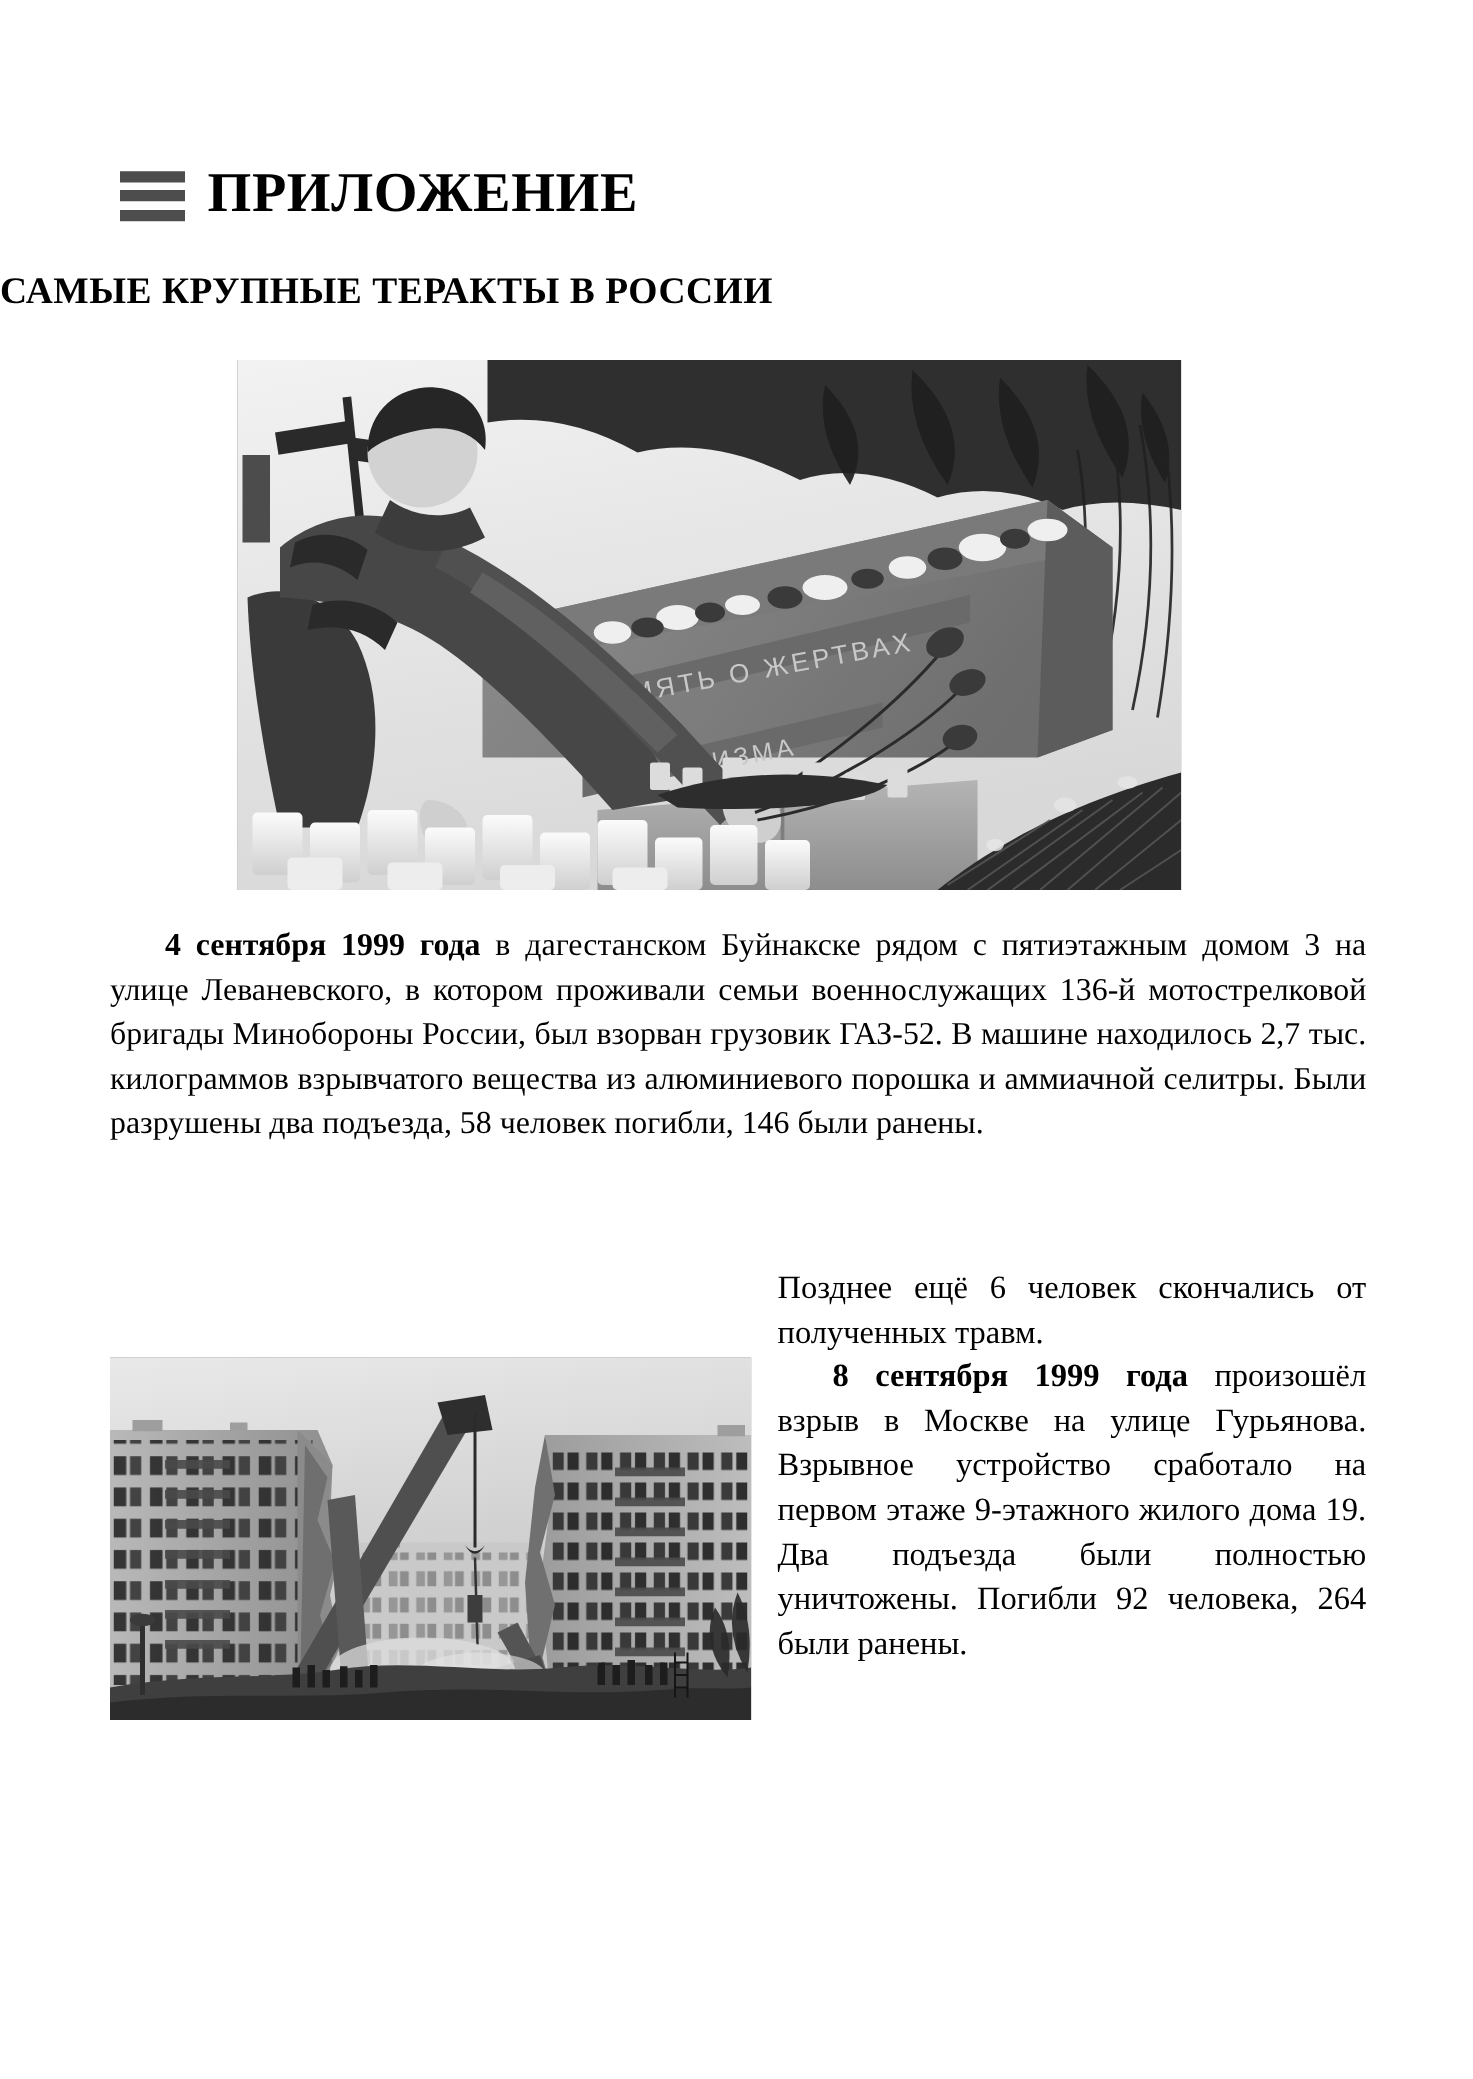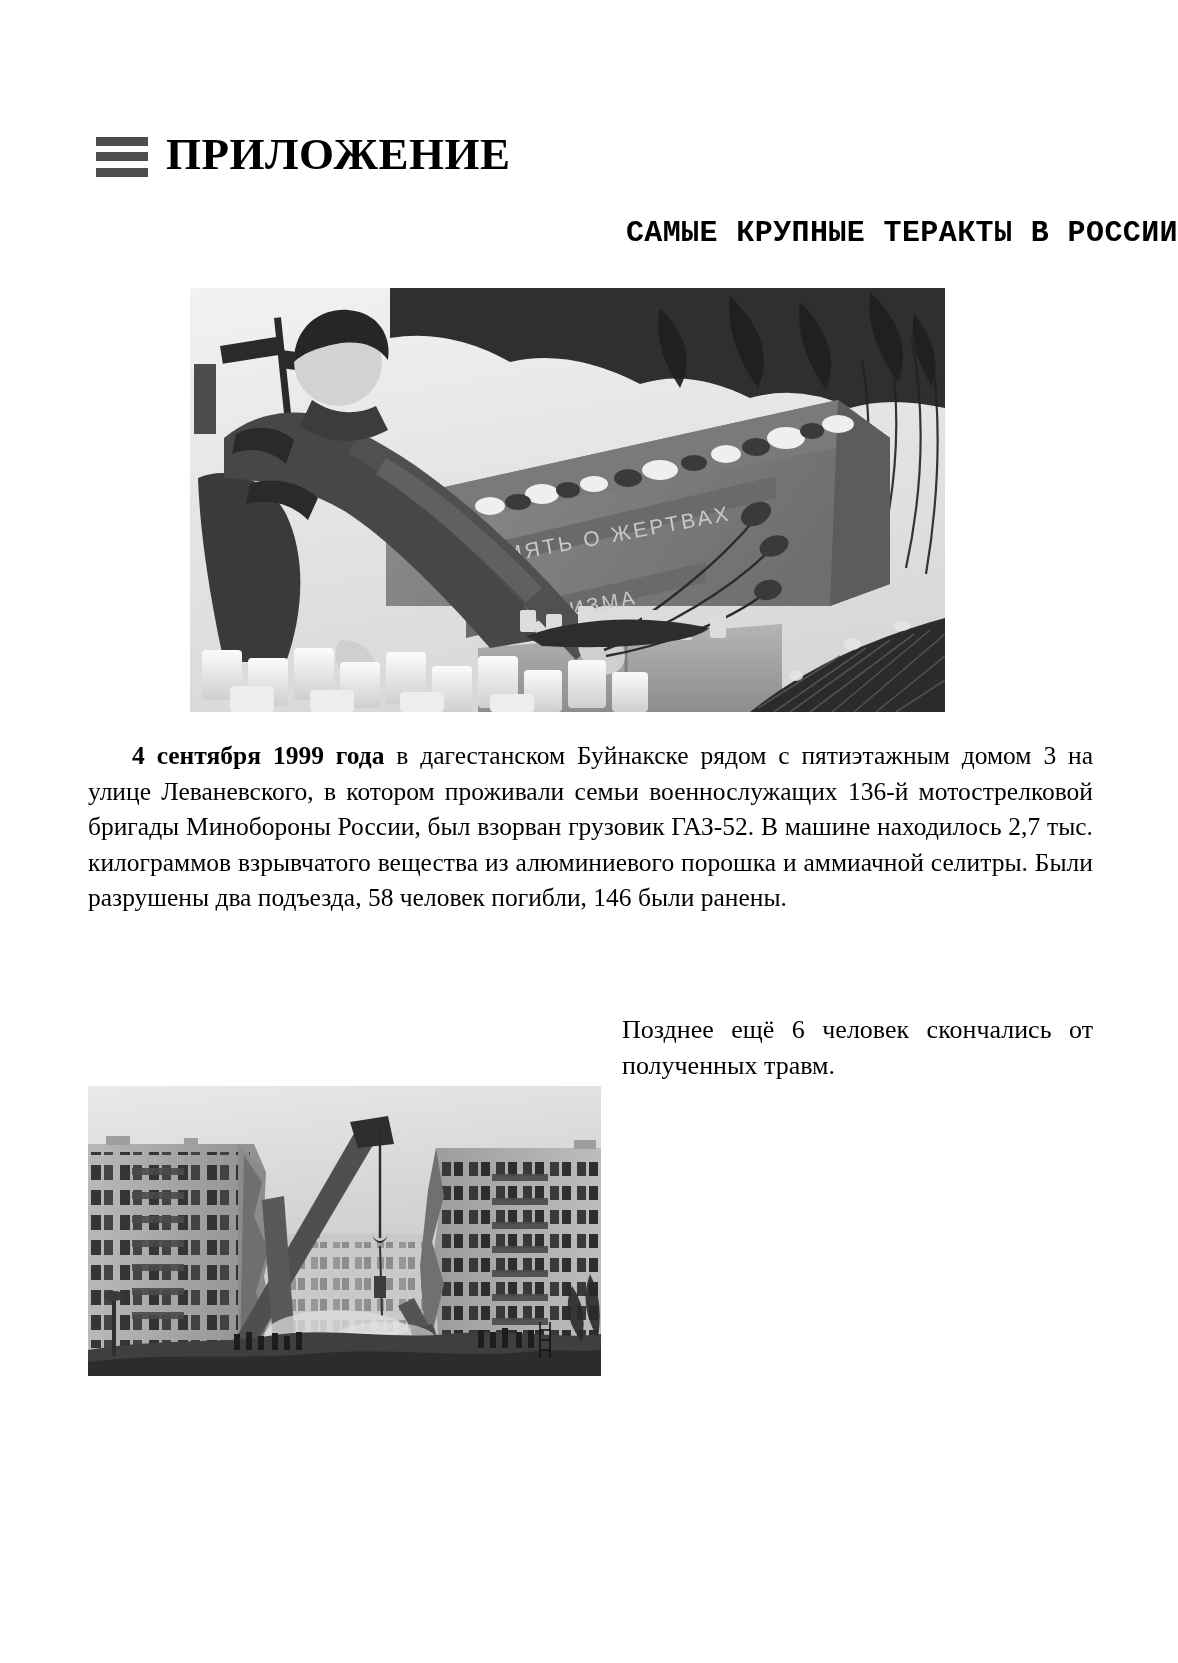--- a/index.html
+++ b/index.html
@@ -46,25 +46,24 @@
     letter-spacing: 0.5px;
     line-height: 1;
     white-space: nowrap;
   }
 
   .section-title {
     position: absolute;
     left: 0;
     top: 216px;
     width: 1178px;
-    text-align: right;
+    text-align: left;
     font-size: 30px;
     font-weight: bold;
     letter-spacing: 0.4px;
-    font-family: Liberation Mono, monospace;
   }
 
   
   .fig-top {
     position: absolute;
     left: 190px;
     top: 288px;
     width: 755px;
     height: 424px;
     overflow: hidden;
@@ -434,20 +433,21 @@
       <ellipse cx="26" cy="210" rx="10" ry="5" fill="#3a3a3a"></ellipse>
     </svg>
   </div>
 
   <div class="body-text">
     <p class="p-indent"><span class="b">4 сентября 1999 года</span><span> в дагестанском Буйнакске рядом с пятиэтажным домом 3 на улице Леваневского, в котором проживали семьи военнослужащих 136-й мотострелковой бригады Минобороны России, был взорван грузовик ГАЗ-52. В машине находилось 2,7 тыс. килограммов взрывчатого вещества из алюминиевого порошка и аммиачной селитры. Были разрушены два подъезда, 58 человек погибли, 146 были ранены.</span></p>
   </div>
 
   <div class="right-col">
     <p> Позднее ещё 6 человек скончались от полученных травм.</p>
+    <p class="p-indent"><span class="b">8 сентября 1999 года</span><span> произошёл взрыв в Москве на улице Гурьянова. Взрывное устройство сработало на первом этаже 9-этажного жилого дома 19. Два подъезда были полностью уничтожены. Погибли 92 человека, 264 были ранены.</span></p>
   </div>
 
   <div class="footer">
     <svg class="footer-bars" width="1000" height="110" viewBox="0 0 1000 110" xmlns="http://www.w3.org/2000/svg">
       <path d="M0,8 L918,8 L946,21 L0,21 Z" fill="#999999"></path>
       <path d="M0,32 L930,32 L958,45 L0,45 Z" fill="#999999"></path>
       <path d="M0,56 L942,56 L970,69 L0,69 Z" fill="#999999"></path>
     </svg>
   </div>
   <div class="page-number">241</div>

